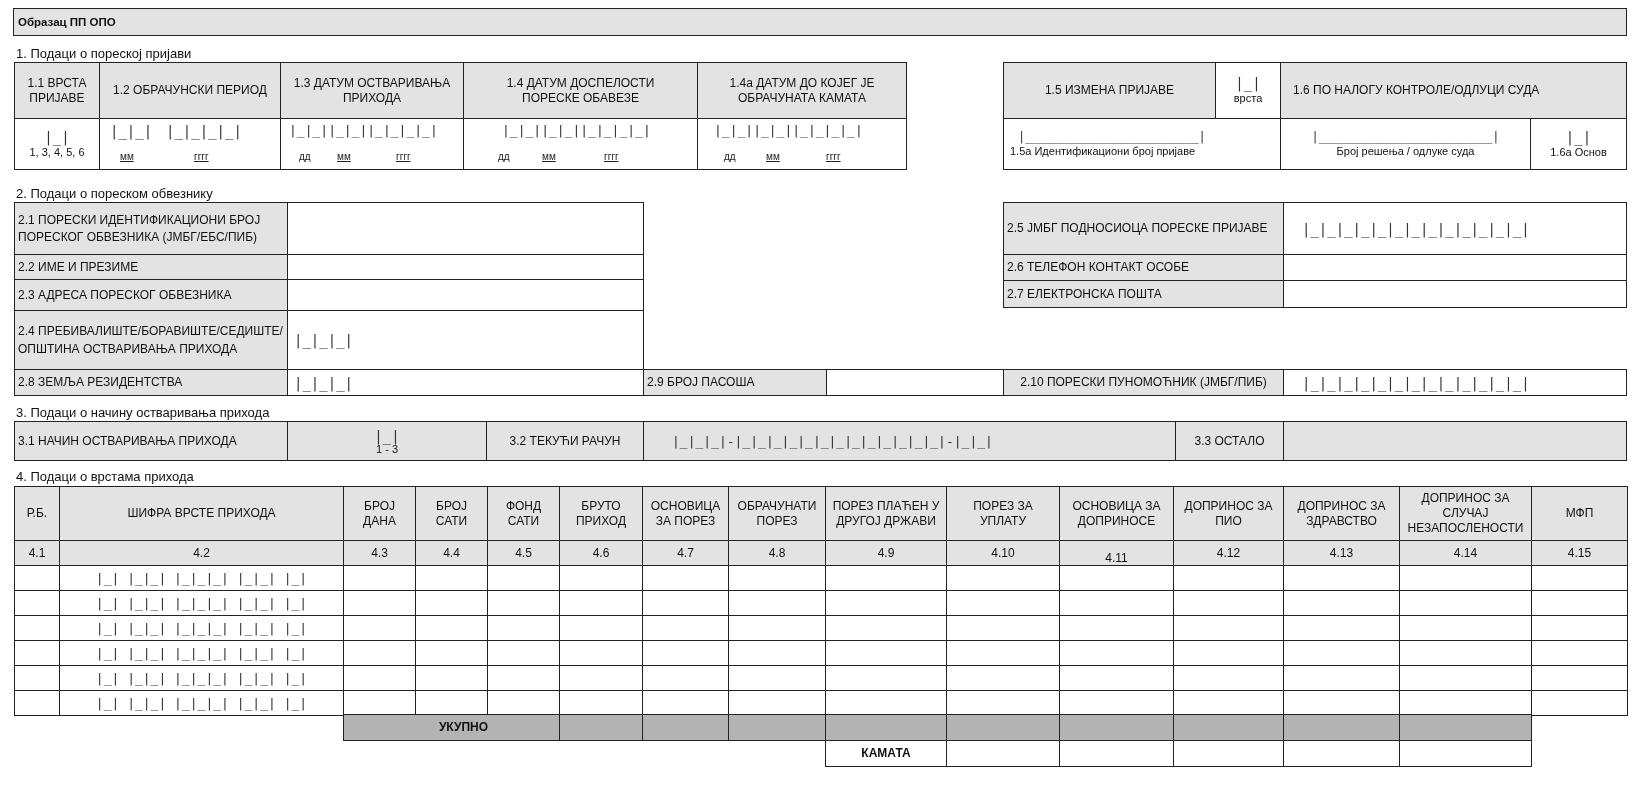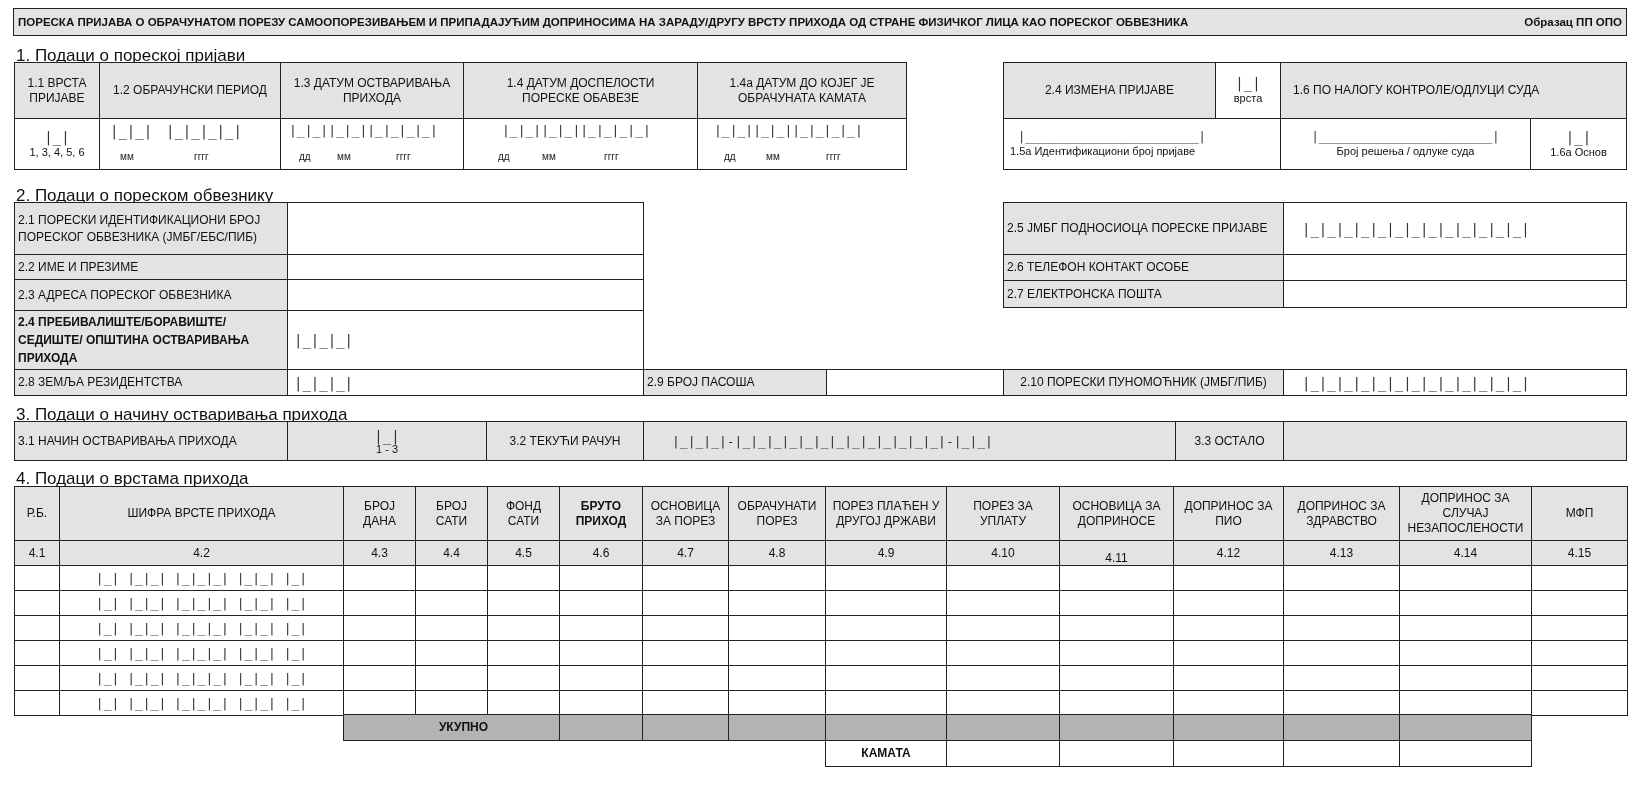--- a/index.html
+++ b/index.html
@@ -8,29 +8,28 @@
   .abs { position:absolute; box-sizing:border-box; }
   .bx { position:absolute; box-sizing:border-box; border:1.5px solid #222; }
   .g { background:#e3e3e3; }
   .dg { background:#b3b3b3; }
   .w { background:#fff; }
   .t { font-size:12px; line-height:15px; }
   .c { display:flex; align-items:center; justify-content:center; text-align:center; }
   .l { display:flex; align-items:center; justify-content:flex-start; padding-left:3px; }
   .col { display:flex; flex-direction:column; align-items:center; justify-content:center; text-align:center; }
   .mono { font-family:"DejaVu Sans Mono", monospace; letter-spacing:0px; font-size:14px; color:#333; }
-  .sub { font-size:10px; color:#222; }
+  .sub { font-size:10px; color:#222;text-decoration:underline; }
   .b { font-weight:bold; }
-  .sec { position:absolute; font-size:17px; color:#111; }
+  .sec { position:absolute; font-size:13px; color:#111; }
 </style>
 </head>
 <body>
 
 <div class="bx g t" style="left:13px;top:8px;width:1614px;height:28px;display:flex;align-items:center;justify-content:space-between;padding:0 4px;">
-  <span class="b" style="font-size:11.5px;">ПОРЕСКА ПРИЈАВА О ОБРАЧУНАТОМ ПОРЕЗУ САМООПОРЕЗИВАЊЕМ И ПРИПАДАЈУЋИМ ДОПРИНОСИМА НА ЗАРАДУ/ДРУГУ ВРСТУ ПРИХОДА ОД СТРАНЕ ФИЗИЧКОГ ЛИЦА КАО ПОРЕСКОГ ОБВЕЗНИКА</span>
   <span class="b" style="font-size:11.5px;">Образац ПП ОПО</span>
 </div>
 
 <div class="sec" style="left:16px;top:46px;">1. Подаци о пореској пријави</div>
 
 <div class="bx g t c" style="left:14px;top:62px;width:86px;height:57px;">1.1 ВРСТА ПРИЈАВЕ</div>
 <div class="bx g t c" style="left:99px;top:62px;width:182px;height:57px;">1.2 ОБРАЧУНСКИ ПЕРИОД</div>
 <div class="bx g t c" style="left:280px;top:62px;width:184px;height:57px;padding:0 8px;">1.3 ДАТУМ ОСТВАРИВАЊА ПРИХОДА</div>
 <div class="bx g t c" style="left:463px;top:62px;width:235px;height:57px;padding:0 16px;">1.4 ДАТУМ ДОСПЕЛОСТИ ПОРЕСКЕ ОБАВЕЗЕ</div>
 <div class="bx g t c" style="left:697px;top:62px;width:210px;height:57px;padding:0 20px;">1.4а ДАТУМ ДО КОЈЕГ ЈЕ ОБРАЧУНАТА КАМАТА</div>
@@ -57,21 +56,21 @@
   <span class="abs sub" style="left:78px;top:32px;">мм</span>
   <span class="abs sub" style="left:140px;top:32px;">гггг</span>
 </div>
 <div class="bx w" style="left:697px;top:118px;width:210px;height:52px;">
   <span class="abs mono" style="left:16px;top:4px;font-size:13px;">|_|_||_|_||_|_|_|_|</span>
   <span class="abs sub" style="left:26px;top:32px;">дд</span>
   <span class="abs sub" style="left:68px;top:32px;">мм</span>
   <span class="abs sub" style="left:128px;top:32px;">гггг</span>
 </div>
 
-<div class="bx g t c" style="left:1003px;top:62px;width:213px;height:57px;">2.4 ИЗМЕНА ПРИЈАВЕ</div>
+<div class="bx g t c" style="left:1003px;top:62px;width:213px;height:57px;">1.5 ИЗМЕНА ПРИЈАВЕ</div>
 <div class="bx w col" style="left:1215px;top:62px;width:66px;height:57px;">
   <span class="mono">|_|</span>
   <span class="t" style="font-size:11px;">врста</span>
 </div>
 <div class="bx g t l" style="left:1280px;top:62px;width:347px;height:57px;padding-left:12px;">1.6 ПО НАЛОГУ КОНТРОЛЕ/ОДЛУЦИ СУДА</div>
 <div class="bx w col" style="left:1003px;top:118px;width:278px;height:52px;align-items:flex-start;padding-left:14px;">
   <span class="mono" style="font-size:12px;">|________________________|</span>
   <span class="t" style="font-size:11px;margin-left:-8px;">1.5а Идентификациони број пријаве</span>
 </div>
 <div class="bx w col" style="left:1280px;top:118px;width:251px;height:52px;">
@@ -84,21 +83,21 @@
 </div>
 
 <div class="sec" style="left:16px;top:186px;">2. Подаци о пореском обвезнику</div>
 
 <div class="bx g t l" style="left:14px;top:202px;width:274px;height:53px;line-height:17px;">2.1 ПОРЕСКИ ИДЕНТИФИКАЦИОНИ БРОЈ ПОРЕСКОГ ОБВЕЗНИКА (ЈМБГ/ЕБС/ПИБ)</div>
 <div class="bx w" style="left:287px;top:202px;width:357px;height:53px;"></div>
 <div class="bx g t l" style="left:14px;top:254px;width:274px;height:26px;">2.2  ИМЕ И ПРЕЗИМЕ</div>
 <div class="bx w" style="left:287px;top:254px;width:357px;height:26px;"></div>
 <div class="bx g t l" style="left:14px;top:279px;width:274px;height:32px;">2.3 АДРЕСА ПОРЕСКОГ ОБВЕЗНИКА</div>
 <div class="bx w" style="left:287px;top:279px;width:357px;height:32px;"></div>
-<div class="bx g t l" style="left:14px;top:310px;width:274px;height:60px;line-height:18px;font-weight:bold;">2.4 ПРЕБИВАЛИШТЕ/БОРАВИШТЕ/СЕДИШТЕ/ ОПШТИНА ОСТВАРИВАЊА ПРИХОДА</div>
+<div class="bx g t l" style="left:14px;top:310px;width:274px;height:60px;line-height:18px;">2.4 ПРЕБИВАЛИШТЕ/БОРАВИШТЕ/СЕДИШТЕ/ ОПШТИНА ОСТВАРИВАЊА ПРИХОДА</div>
 <div class="bx w l" style="left:287px;top:310px;width:357px;height:60px;padding-left:6px;">
   <span class="mono">|_|_|_|</span>
 </div>
 
 <div class="bx g t l" style="left:14px;top:369px;width:274px;height:27px;">2.8 ЗЕМЉА РЕЗИДЕНТСТВА</div>
 <div class="bx w l" style="left:287px;top:369px;width:357px;height:27px;padding-left:6px;">
   <span class="mono">|_|_|_|</span>
 </div>
 <div class="bx g t l" style="left:643px;top:369px;width:184px;height:27px;">2.9 БРОЈ ПАСОША</div>
 <div class="bx w" style="left:826px;top:369px;width:178px;height:27px;"></div>
@@ -134,21 +133,21 @@
     <div class="bx g t c" style="left: 14px; top: 486px; width: 46px; height: 55px; padding: 0px 14px;">Р.Б.</div>
     <div class="bx g t c" style="left: 14px; top: 540px; width: 46px; height: 26px;">4.1</div>
     <div class="bx g t c" style="left: 59px; top: 486px; width: 285px; height: 55px; padding: 0px 3px;">ШИФРА ВРСТЕ ПРИХОДА</div>
     <div class="bx g t c" style="left: 59px; top: 540px; width: 285px; height: 26px;">4.2</div>
     <div class="bx g t c" style="left: 343px; top: 486px; width: 73px; height: 55px; padding: 0px 3px;">БРОЈ ДАНА</div>
     <div class="bx g t c" style="left: 343px; top: 540px; width: 73px; height: 26px;">4.3</div>
     <div class="bx g t c" style="left: 415px; top: 486px; width: 73px; height: 55px; padding: 0px 3px;">БРОЈ САТИ</div>
     <div class="bx g t c" style="left: 415px; top: 540px; width: 73px; height: 26px;">4.4</div>
     <div class="bx g t c" style="left: 487px; top: 486px; width: 73px; height: 55px; padding: 0px 3px;">ФОНД САТИ</div>
     <div class="bx g t c" style="left: 487px; top: 540px; width: 73px; height: 26px;">4.5</div>
-    <div class="bx g t c" style="left: 559px; top: 486px; width: 84px; height: 55px; padding: 8px 3px; font-weight: bold;">БРУТО ПРИХОД</div>
+    <div class="bx g t c" style="left: 559px; top: 486px; width: 84px; height: 55px; padding: 8px 3px;">БРУТО ПРИХОД</div>
     <div class="bx g t c" style="left: 559px; top: 540px; width: 84px; height: 26px;">4.6</div>
     <div class="bx g t c" style="left: 642px; top: 486px; width: 87px; height: 55px; padding: 0px 3px;">ОСНОВИЦА ЗА ПОРЕЗ</div>
     <div class="bx g t c" style="left: 642px; top: 540px; width: 87px; height: 26px;">4.7</div>
     <div class="bx g t c" style="left: 728px; top: 486px; width: 98px; height: 55px; padding: 0px 3px;">ОБРАЧУНАТИ ПОРЕЗ</div>
     <div class="bx g t c" style="left: 728px; top: 540px; width: 98px; height: 26px;">4.8</div>
     <div class="bx g t c" style="left: 825px; top: 486px; width: 122px; height: 55px; padding: 0px 3px;">ПОРЕЗ ПЛАЋЕН У ДРУГОЈ ДРЖАВИ</div>
     <div class="bx g t c" style="left: 825px; top: 540px; width: 122px; height: 26px;">4.9</div>
     <div class="bx g t c" style="left: 946px; top: 486px; width: 114px; height: 55px; padding: 0px 3px;">ПОРЕЗ ЗА УПЛАТУ</div>
     <div class="bx g t c" style="left: 946px; top: 540px; width: 114px; height: 26px;">4.10</div>
     <div class="bx g t c" style="left: 1059px; top: 486px; width: 115px; height: 55px; padding: 0px 11px;">ОСНОВИЦА ЗА ДОПРИНОСЕ</div>

